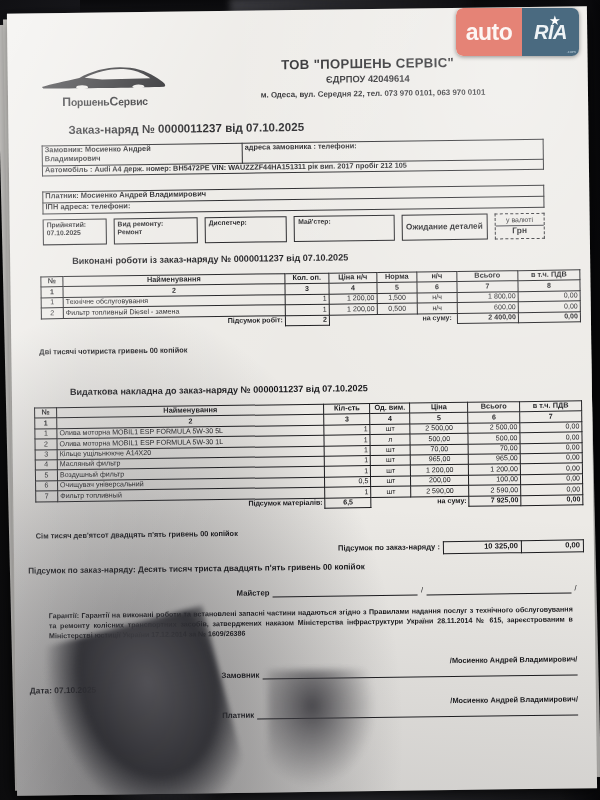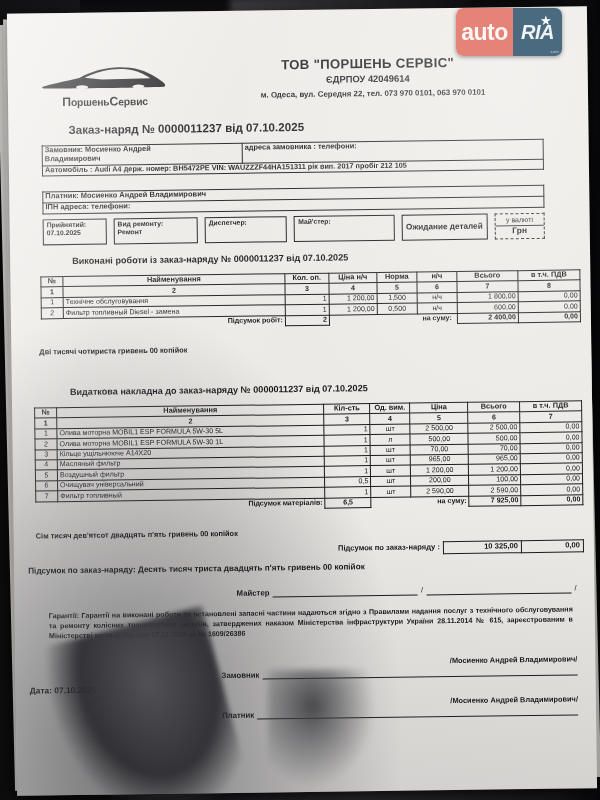--- a/index.html
+++ b/index.html
@@ -156,21 +156,21 @@
 
   .warranty{ left:34px; top:598px; width:524px; font-size:7.1px; line-height:1.42; font-weight:bold; text-align:justify; }
 
   .sig-zam{ left:206px; top:660px; width:356px; display:flex; align-items:flex-end; gap:3px; }
   .sig-plat{ left:206px; top:700px; width:356px; display:flex; align-items:flex-end; gap:3px; }
   .sig-name-top{ position:absolute; right:0; top:-11px; font-size:7.4px; font-weight:bold; }
 
   .date-line{ left:14px; top:673px; font-size:8.4px; font-weight:bold; }
 
   
-  #wm{ position:absolute; left:456px; top:8px; width:106px; height:48px; display:flex;
+  #wm{ position:absolute; left:456px; top:8px; width:123px; height:48px; display:flex;
        border-radius:7px 7px 7px 7px; overflow:hidden; box-shadow:0 1px 4px rgba(0,0,0,.4); }
   #wm .auto{ width:72px; background:#e58376; display:flex; align-items:center; justify-content:center;
              border-radius:7px 0 0 7px; }
   #wm .auto span{ color:#fdf6f4; font-size:23px; font-weight:bold; letter-spacing:-.5px; }
   #wm .ria{ width:62px; background:#4a6a80; position:relative; display:flex; align-items:center; justify-content:center; }
   #wm .ria .rtxt{ color:#eef3f6; font-size:20px; font-weight:bold; font-style:italic; letter-spacing:-.5px; }
   #wm .ria .star{ position:absolute; left:27px; top:5px; color:#fff; font-size:13px; }
   #wm .ria .com{ position:absolute; right:3px; bottom:2px; color:#b9ccd8; font-size:4.4px; }
 </style>
 </head>

